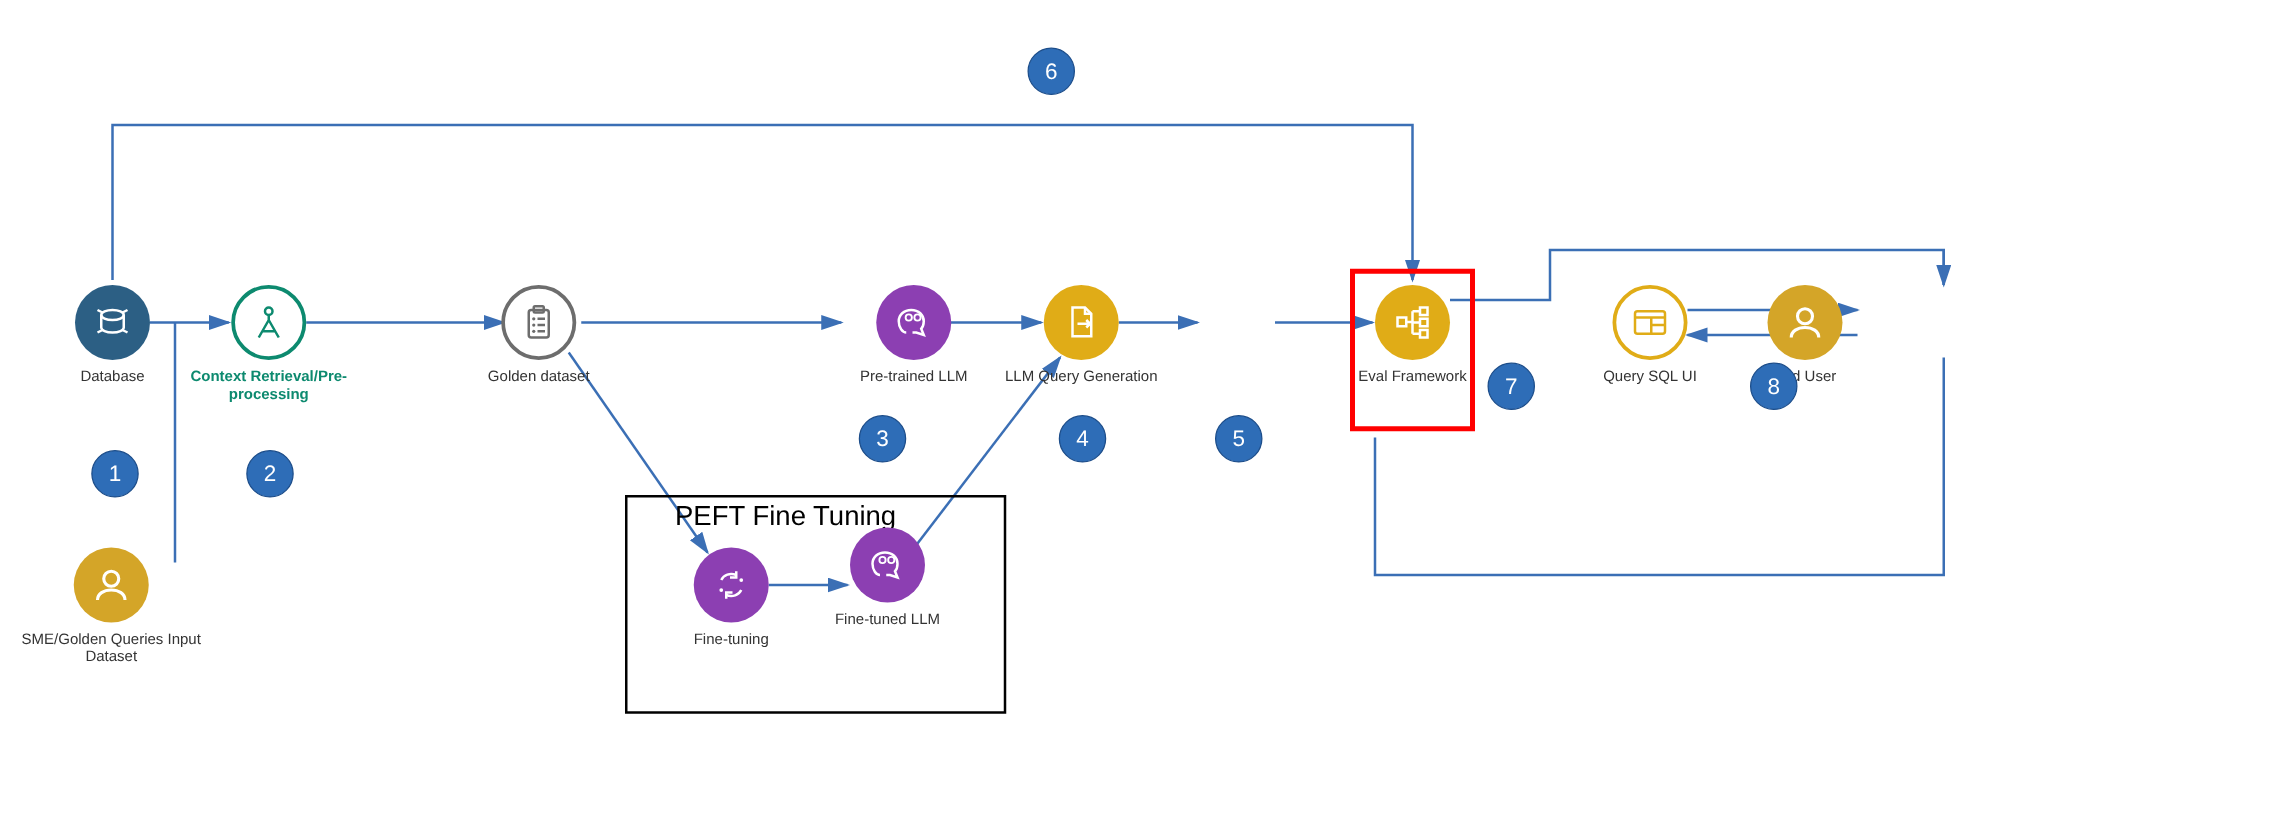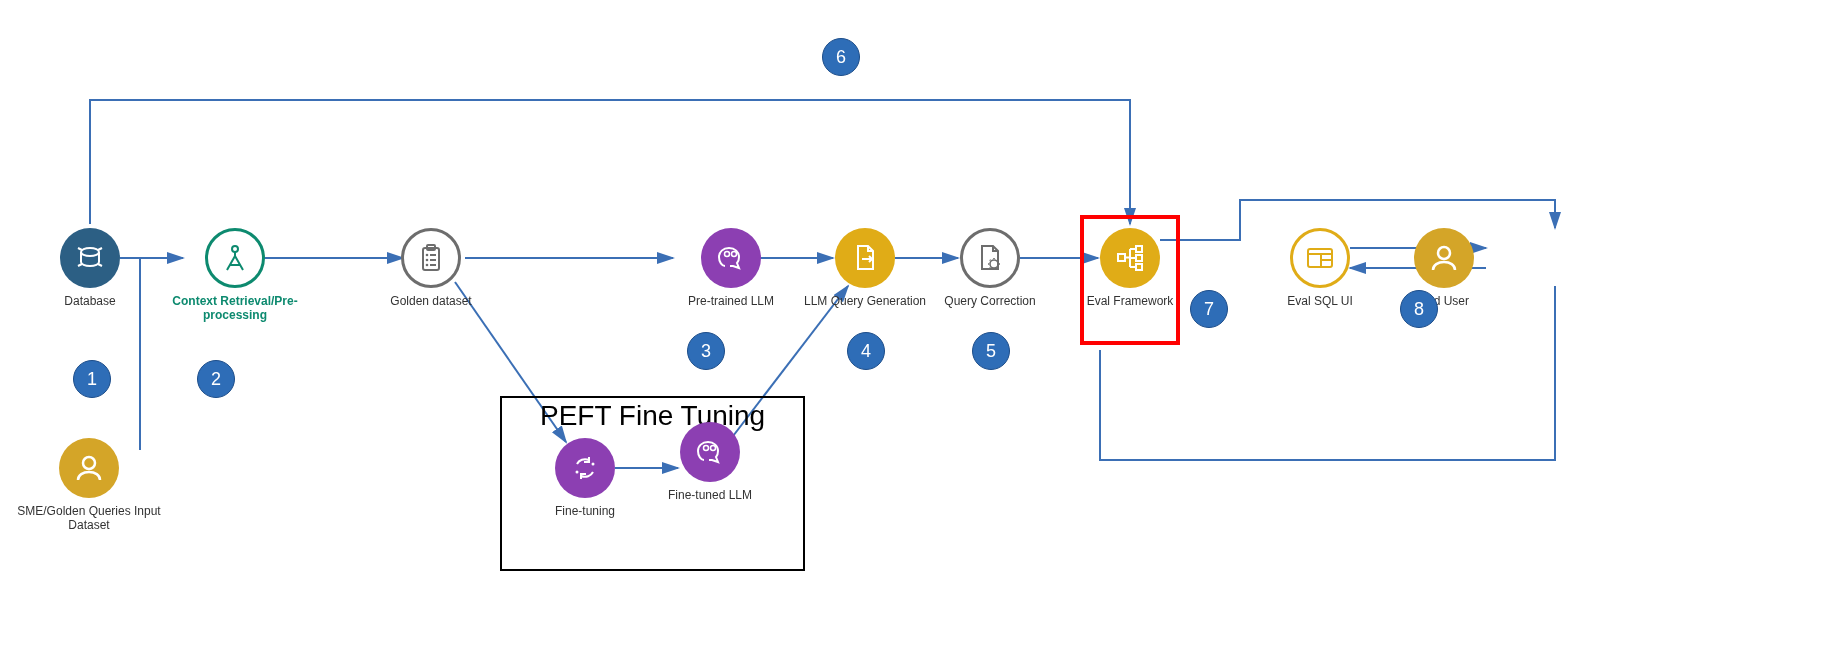--- a/index.html
+++ b/index.html
@@ -50,21 +50,21 @@
     font-size: 18px;
     font-weight: normal;
   }
   .peft-box {
     position: absolute;
     border: 2px solid #000000;
     box-sizing: border-box;
   }
   .peft-title {
     position: absolute;
-    font-size: 28px;
+    font-size: 22px;
     color: #000000;
   }
   .highlight-box {
     position: absolute;
     border: 4px solid #ff0000;
     box-sizing: border-box;
   }
   svg.overlay {
     position: absolute;
     left: 0; top: 0;
@@ -117,21 +117,21 @@
     <div class="circle" style="background:#2c5f84;">
       <svg width="36" height="36" viewBox="0 0 36 36">
           <ellipse cx="18" cy="12" rx="9" ry="4" fill="none" stroke="#fff" stroke-width="2"></ellipse>
           <path d="M9 12v10c0 2.2 4 4 9 4s9-1.8 9-4V12" fill="none" stroke="#fff" stroke-width="2"></path>
           <path d="M6 8l4 2M30 8l-4 2M6 26l4-2M30 26l-4-2" stroke="#fff" stroke-width="2"></path>
         </svg>
     </div>
     <div class="label">Database</div>
   </div>
 
-  <div class="node" style="left:140px; top:228px;padding-left:20px;">
+  <div class="node" style="left:140px; top:228px;">
     <div class="circle" style="background:#fff;border:3px solid #0d8a6f;">
       <svg width="34" height="34" viewBox="0 0 34 34">
           <circle cx="17" cy="8" r="3" fill="none" stroke="#0d8a6f" stroke-width="2"></circle>
           <path d="M17 11v4M17 15l-8 14M17 15l8 14M12 24h10" fill="none" stroke="#0d8a6f" stroke-width="2"></path>
         </svg>
     </div>
     <div class="label green">Context Retrieval/Pre-processing</div>
   </div>
 
   <div class="node" style="left:356px; top:228px;">
@@ -165,31 +165,20 @@
     <div class="circle" style="background:#e0ac17;">
       <svg width="34" height="34" viewBox="0 0 34 34">
           <path d="M10 5h10l5 5v18H10z" fill="none" stroke="#fff" stroke-width="2"></path>
           <path d="M20 5v5h5" fill="none" stroke="#fff" stroke-width="2"></path>
           <path d="M14 18h10m0 0l-3-3m3 3l-3 3" fill="none" stroke="#fff" stroke-width="2"></path>
         </svg>
     </div>
     <div class="label">LLM Query Generation</div>
   </div>
 
-  <div class="node" style="left:915px; top:228px;">
-    <div class="circle" style="background:#fff;border:3px solid #6d6d6d;">
-      <svg width="32" height="32" viewBox="0 0 32 32">
-          <path d="M8 4h11l5 5v18H8z" fill="none" stroke="#6d6d6d" stroke-width="2"></path>
-          <path d="M19 4v5h5" fill="none" stroke="#6d6d6d" stroke-width="2"></path>
-          <circle cx="20" cy="22" r="4" fill="none" stroke="#6d6d6d" stroke-width="1.6"></circle>
-          <path d="M20 17v-1M20 28v-1M15 22h-1M26 22h-1M16.5 18.5l-.7-.7M24.2 25.2l-.7-.7M16.5 25.5l-.7.7M24.2 18.8l-.7.7" stroke="#6d6d6d" stroke-width="1.6"></path>
-        </svg>
-    </div>
-    <div class="label">Query Correction</div>
-  </div>
 
   <div class="node" style="left:1055px; top:228px;">
     <div class="circle" style="background:#e0ac17;">
       <svg width="36" height="36" viewBox="0 0 36 36">
           <rect x="6" y="14" width="7" height="7" fill="none" stroke="#fff" stroke-width="2"></rect>
           <rect x="24" y="6" width="6" height="6" fill="none" stroke="#fff" stroke-width="2"></rect>
           <rect x="24" y="15" width="6" height="6" fill="none" stroke="#fff" stroke-width="2"></rect>
           <rect x="24" y="24" width="6" height="6" fill="none" stroke="#fff" stroke-width="2"></rect>
           <path d="M13 17.5h5M18 9h6M18 18h6M18 27h6M18 9v18" fill="none" stroke="#fff" stroke-width="2"></path>
         </svg>
@@ -199,21 +188,21 @@
 
   <div class="node" style="left:1245px; top:228px;">
     <div class="circle" style="background:#fff;border:3px solid #e0ac17;">
       <svg width="34" height="34" viewBox="0 0 34 34">
           <rect x="5" y="8" width="24" height="18" rx="2" fill="none" stroke="#e0ac17" stroke-width="2"></rect>
           <line x1="5" y1="13" x2="29" y2="13" stroke="#e0ac17" stroke-width="2"></line>
           <line x1="18" y1="13" x2="18" y2="26" stroke="#e0ac17" stroke-width="2"></line>
           <line x1="18" y1="19" x2="29" y2="19" stroke="#e0ac17" stroke-width="2"></line>
         </svg>
     </div>
-    <div class="label">Eval SQL UI</div>
+    <div class="label">Query SQL UI</div>
   </div>
 
   <div class="node" style="left:1369px; top:228px;">
     <div class="circle" style="background:#d4a528;">
       <svg width="36" height="36" viewBox="0 0 36 36">
           <circle cx="18" cy="13" r="6" fill="none" stroke="#fff" stroke-width="2.5"></circle>
           <path d="M7 30c0-5 5-8 11-8s11 3 11 8" fill="none" stroke="#fff" stroke-width="2.5"></path>
         </svg>
     </div>
     <div class="label">End User</div>

